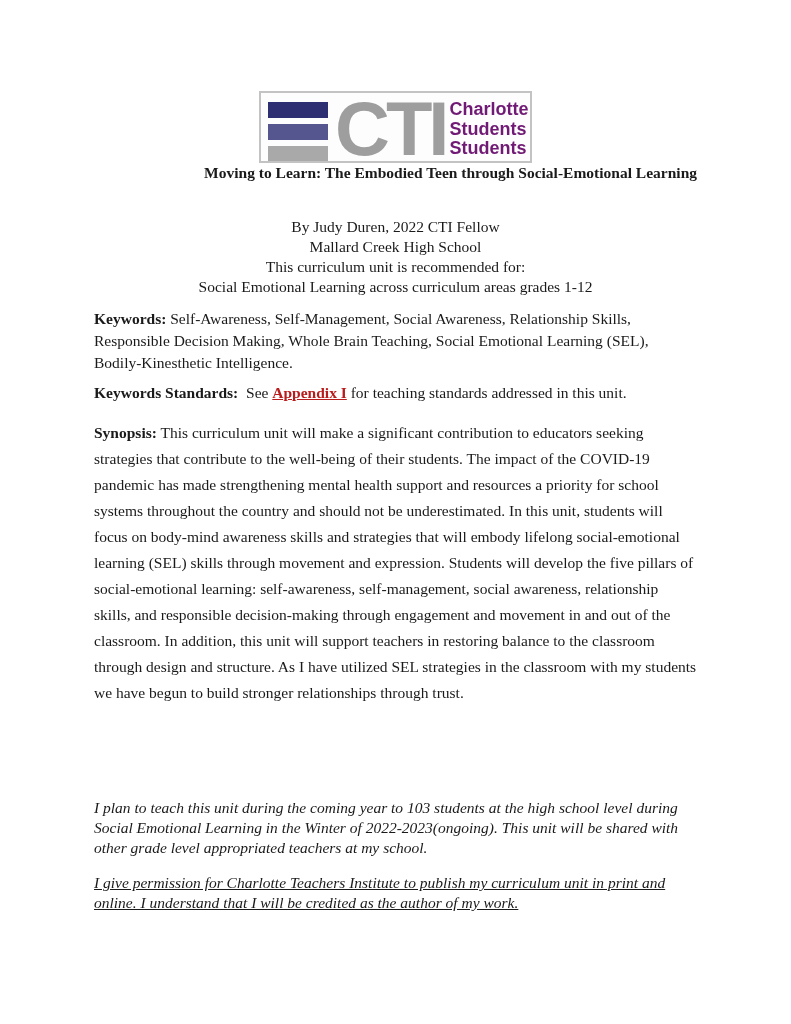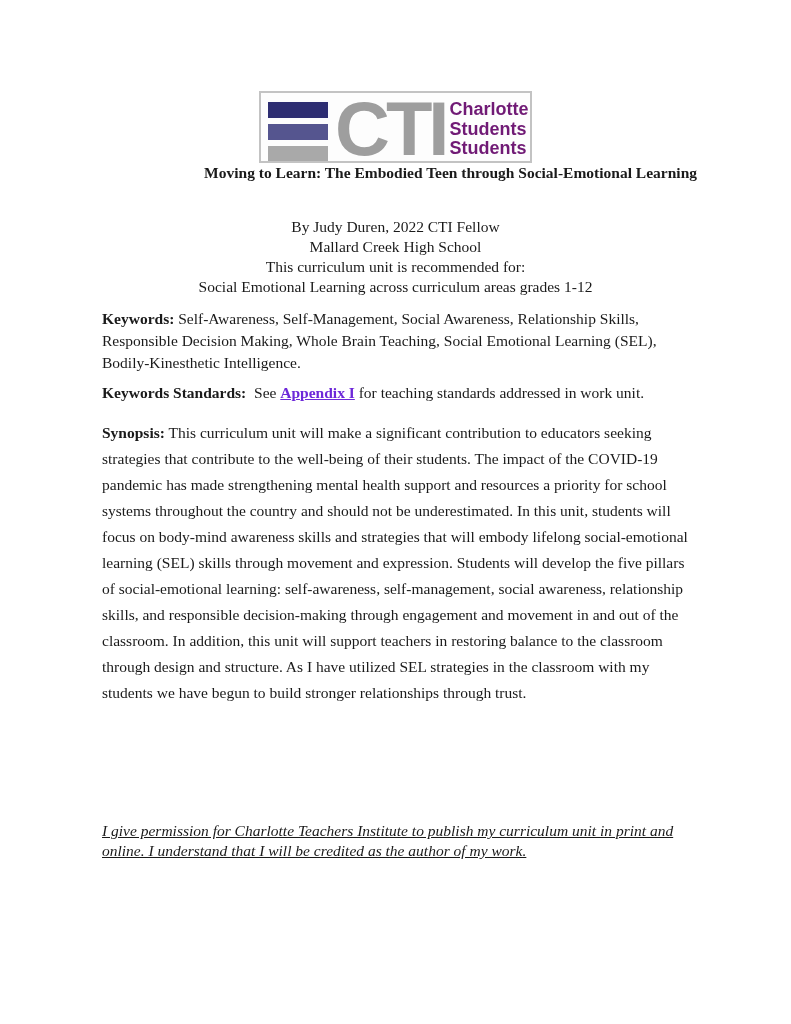--- a/index.html
+++ b/index.html
@@ -60,21 +60,21 @@
     margin-top: auto;
     white-space: nowrap;
   }
 
   
   .title { text-align: right; font-weight: bold; line-height: 19px; }
   .byline-block { margin-top: 35px; text-align: center; line-height: 20px; }
   .recommended-block { margin-top: 0; text-align: center; line-height: 20px; }
 
   
-  .para { margin: 8px; }
+  .para { margin: 0; }
   .keywords { margin-top: 11px; line-height: 22px; }
   .teaching { margin-top: 9px; line-height: 20px; }
   .synopsis { margin-top: 17px; line-height: 26px; }
   .spacer { height: 92px; }
   .statement { font-style: italic; line-height: 20px; }
   .statement-2 { margin-top: 15px; text-decoration: underline; }
   b, strong { font-weight: bold; }
   .appendix-link { font-weight: bold; text-decoration: underline; cursor: pointer; }
 </style>
 </head>
@@ -108,21 +108,22 @@
     <div>Mallard Creek High School</div>
   </div>
 
   <div class="recommended-block">
     <div>This curriculum unit is recommended for:</div>
     <div>Social Emotional Learning across curriculum areas grades 1-12</div>
   </div>
 
   <p class="para keywords"><strong>Keywords:</strong><span class="prewrap"> Self-Awareness, Self-Management, Social Awareness, Relationship Skills, Responsible Decision Making, Whole Brain Teaching, Social Emotional Learning (SEL), Bodily-Kinesthetic Intelligence.</span></p>
 
-  <p class="para teaching"><strong>Keywords Standards:</strong><span class="prewrap">  See </span><a class="appendix-link" style="color: #6d28d9;">Appendix I</a><span class="prewrap"> for teaching standards addressed in work unit.</span></p>
+  <p class="para teaching"><strong>Keywords Standards:</strong><span class="prewrap">  See </span><a class="appendix-link" style="color: #b91c1c;">Appendix I</a><span class="prewrap"> for teaching standards addressed in this unit.</span></p>
 
   <p class="para synopsis"><strong>Synopsis:</strong><span class="prewrap"> This curriculum unit will make a significant contribution to educators seeking strategies that contribute to the well-being of their students. The impact of the COVID-19 pandemic has made strengthening mental health support and resources a priority for school systems throughout the country and should not be underestimated. In this unit, students will focus on body-mind awareness skills and strategies that will embody lifelong social-emotional learning (SEL) skills through movement and expression. Students will develop the five pillars of social-emotional learning: self-awareness, self-management, social awareness, relationship skills, and responsible decision-making through engagement and movement in and out of the classroom. In addition, this unit will support teachers in restoring balance to the classroom through design and structure. As I have utilized SEL strategies in the classroom with my students we have begun to build stronger relationships through trust.</span></p>
 
   <div class="spacer"></div>
 
+  <p class="para statement">I plan to teach this unit during the coming year to 103 students at the high school level during Social Emotional Learning in the Winter of 2022-2023(ongoing). This unit will be shared with other grade level appropriated teachers at my school.</p>
   <p class="para statement statement-2">I give permission for Charlotte Teachers Institute to publish my curriculum unit in print and online. I understand that I will be credited as the author of my work.</p>
 
 </div>
 
 </body></html>

